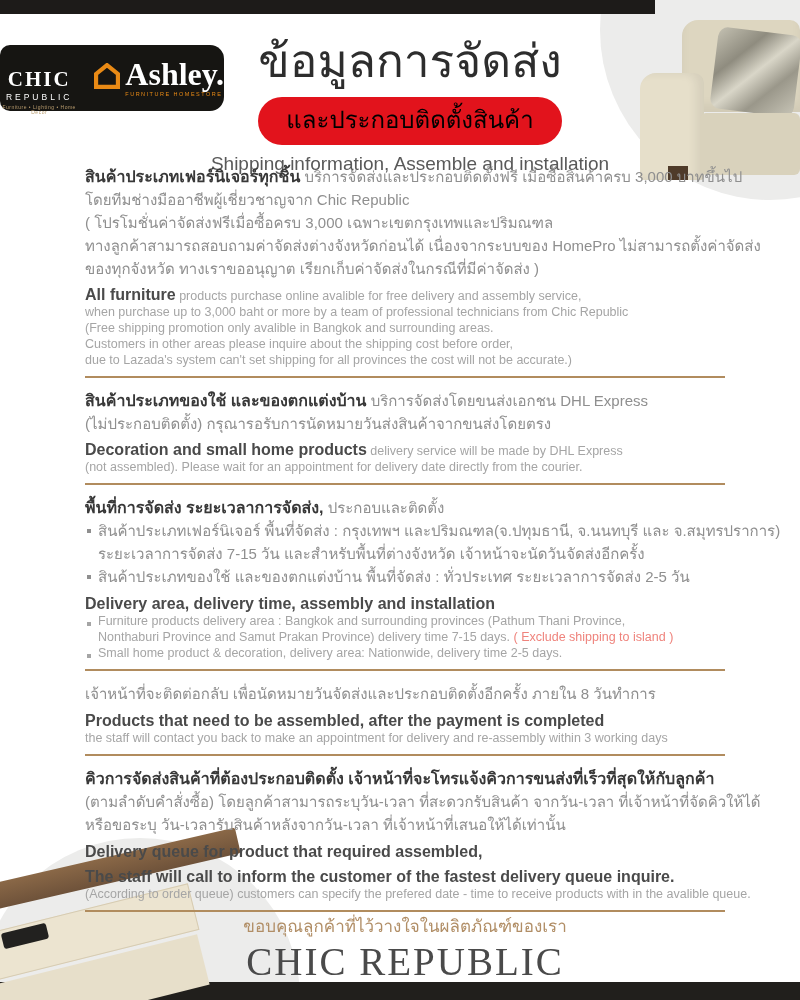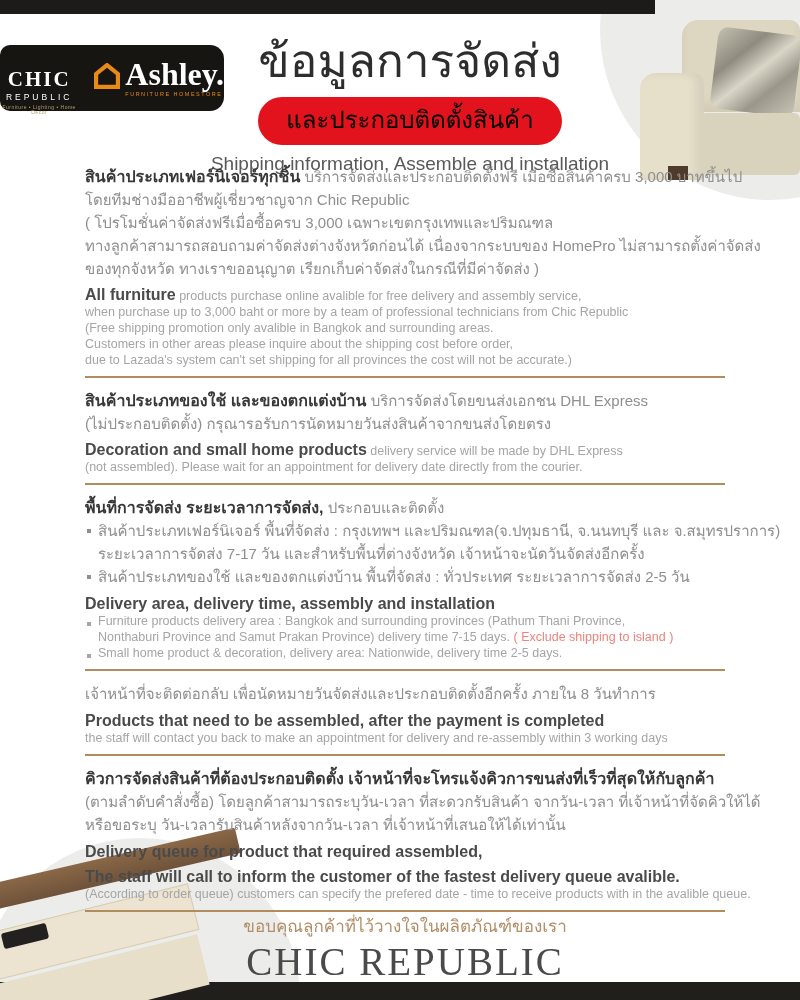--- a/index.html
+++ b/index.html
@@ -143,21 +143,21 @@
       <div class="en-line nowrap"><span class="en-h">Decoration and small home products</span> <span>delivery service will be made by DHL Express</span></div>
       <div class="en-line nowrap">(not assembled). Please wait for an appointment for delivery date directly from the courier.</div>
     </div>
   </div>
   <div class="divider"></div>
 
   <div class="section">
     <div class="block">
       <div class="th-line nowrap"><span class="th-h">พื้นที่การจัดส่ง ระยะเวลาการจัดส่ง,</span> <span>ประกอบและติดตั้ง</span></div>
       <div class="th-line bullet nowrap">สินค้าประเภทเฟอร์นิเจอร์ พื้นที่จัดส่ง : กรุงเทพฯ และปริมณฑล(จ.ปทุมธานี, จ.นนทบุรี และ จ.สมุทรปราการ)</div>
-      <div class="th-line bullet-cont nowrap">ระยะเวลาการจัดส่ง 7-17 วัน และสำหรับพื้นที่ต่างจังหวัด เจ้าหน้าจะนัดวันจัดส่งอีกครั้ง</div>
+      <div class="th-line bullet-cont nowrap">ระยะเวลาการจัดส่ง 7-15 วัน และสำหรับพื้นที่ต่างจังหวัด เจ้าหน้าจะนัดวันจัดส่งอีกครั้ง</div>
       <div class="th-line bullet nowrap">สินค้าประเภทของใช้ และของตกแต่งบ้าน พื้นที่จัดส่ง : ทั่วประเทศ ระยะเวลาการจัดส่ง 2-5 วัน</div>
     </div>
     <div class="block">
       <div class="en-h nowrap">Delivery area, delivery time, assembly and installation</div>
       <div class="en-line bullet nowrap">Furniture products delivery area : Bangkok and surrounding provinces (Pathum Thani Province,</div>
       <div class="en-line bullet-cont nowrap"><span>Nonthaburi Province and Samut Prakan Province) delivery time 7-15 days.</span> <span class="red">( Exclude shipping to island )</span></div>
       <div class="en-line bullet nowrap">Small home product &amp; decoration, delivery area: Nationwide, delivery time 2-5 days.</div>
     </div>
   </div>
   <div class="divider"></div>
@@ -174,21 +174,21 @@
   <div class="divider"></div>
 
   <div class="section">
     <div class="block">
       <div class="th-line nowrap"><span class="th-h">คิวการจัดส่งสินค้าที่ต้องประกอบติดตั้ง เจ้าหน้าที่จะโทรแจ้งคิวการขนส่งที่เร็วที่สุดให้กับลูกค้า</span></div>
       <div class="th-line nowrap">(ตามลำดับคำสั่งซื้อ) โดยลูกค้าสามารถระบุวัน-เวลา ที่สะดวกรับสินค้า จากวัน-เวลา ที่เจ้าหน้าที่จัดคิวให้ได้</div>
       <div class="th-line nowrap">หรือขอระบุ วัน-เวลารับสินค้าหลังจากวัน-เวลา ที่เจ้าหน้าที่เสนอให้ได้เท่านั้น</div>
     </div>
     <div class="block">
       <div class="en-h nowrap">Delivery queue for product that required assembled,</div>
-      <div class="en-h nowrap">The staff will call to inform the customer of the fastest delivery queue avalible.</div>
+      <div class="en-h nowrap">The staff will call to inform the customer of the fastest delivery queue inquire.</div>
       <div class="en-line nowrap">(According to order queue) customers can specify the prefered date - time to receive products with in the avalible queue.</div>
     </div>
   </div>
   <div class="divider"></div>
 
 </div>
 
 <div class="footer">
   <div class="thanks">ขอบคุณลูกค้าที่ไว้วางใจในผลิตภัณฑ์ของเรา</div>
   <div class="brand">CHIC REPUBLIC</div>

